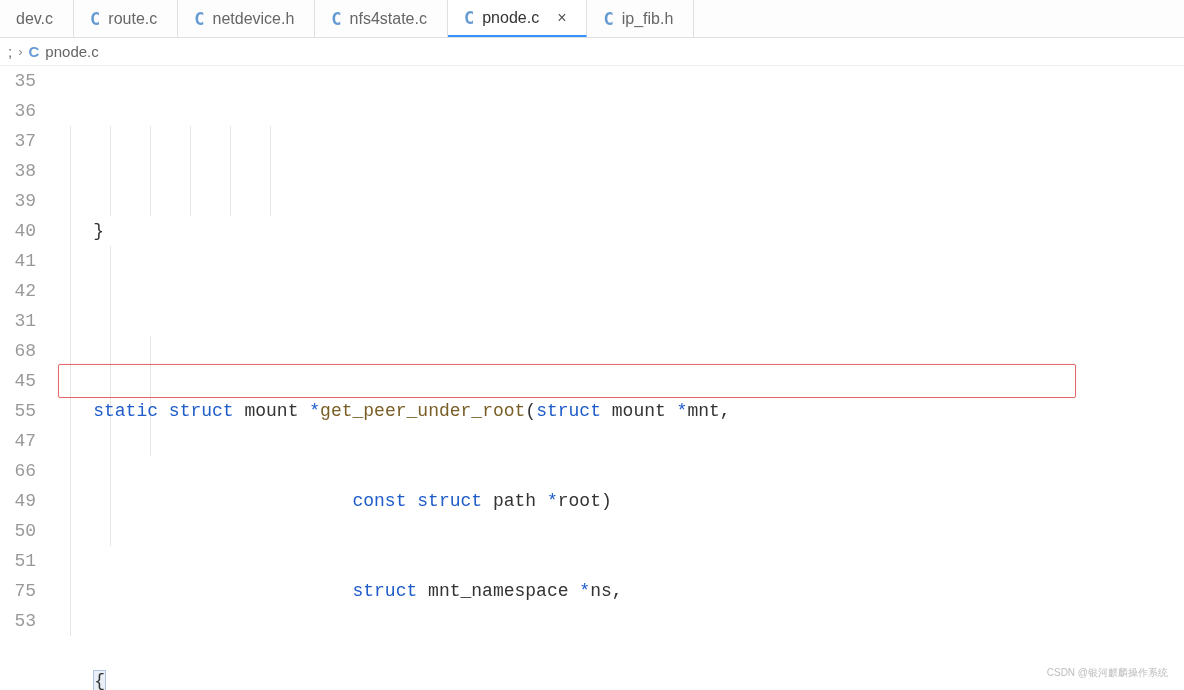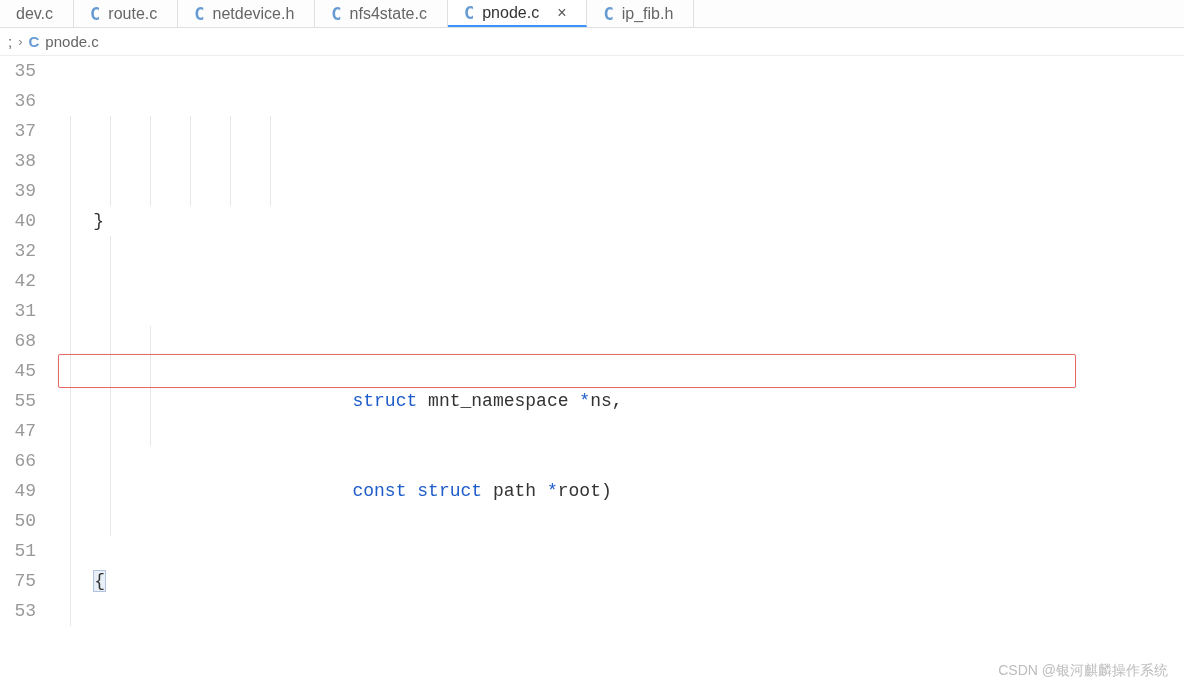--- a/index.html
+++ b/index.html
@@ -8,21 +8,21 @@
   font-size: 18px;
   background: #ffffff;
   color: #333;
   width: 1184px;
   height: 690px;
   overflow: hidden;
   position: relative;
 }
 .tab-bar {
   display: flex;
-  height: 28px;
+  height: 38px;
   border-bottom: 1px solid #e0e0e0;
   background: #fdfdfd;
 }
 .tab {
   display: flex;
   align-items: center;
   padding: 0 20px 0 16px;
   border-right: 1px solid #e0e0e0;
   cursor: pointer;
   font-family: -apple-system, BlinkMacSystemFont, "Segoe UI", sans-serif;
@@ -96,21 +96,21 @@
   border-radius: 2px;
   pointer-events: none;
   box-shadow: 0 0 1px rgba(228,106,106,0.5);
 }
 .watermark {
   position: absolute;
   right: 16px;
   bottom: 10px;
   color: rgba(160,160,160,0.7);
   font-family: -apple-system, sans-serif;
-  font-size: 14px;
+  font-size: 10px;
 }
 .guides { position: absolute; inset: 0; pointer-events: none; }
 .guide { position: absolute; width: 1px; background: rgba(200,200,200,0.45); }
 </style>
 </head>
 <body>
 
 <div class="tab-bar">
   <div class="tab">
     <span>dev.c</span>
@@ -146,21 +146,21 @@
 </div>
 
 <div class="editor">
   <div class="gutter">
     <div class="ln">35</div>
     <div class="ln">36</div>
     <div class="ln">37</div>
     <div class="ln">38</div>
     <div class="ln">39</div>
     <div class="ln">40</div>
-    <div class="ln">32</div>
+    <div class="ln">41</div>
     <div class="ln">42</div>
     <div class="ln">31</div>
     <div class="ln">68</div>
     <div class="ln">45</div>
     <div class="ln">55</div>
     <div class="ln">47</div>
     <div class="ln">66</div>
     <div class="ln">49</div>
     <div class="ln">50</div>
     <div class="ln">51</div>
@@ -175,22 +175,23 @@
       <div class="guide" style="left:140px; top:60px; height:90px;"></div>
       <div class="guide" style="left:180px; top:60px; height:90px;"></div>
       <div class="guide" style="left:220px; top:60px; height:90px;"></div>
       <div class="guide" style="left:60px; top:180px; height:300px;"></div>
       <div class="guide" style="left:100px; top:270px; height:120px;"></div>
     </div>
     <div class="hi-box" style="left:8px; top:298px; width:1018px; height:34px;"></div>
 
     <div class="row">    <span>}</span></div>
     <div class="row"><span></span></div>
+    <div class="row">    <span class="kw">static</span> <span class="kw">struct</span> <span class="ident">mount</span> <span class="star">*</span><span class="func">get_peer_under_root</span><span>(</span><span class="kw">struct</span> <span class="ident">mount</span> <span class="star">*</span><span>mnt</span><span>,</span></div>
+    <div class="row">                            <span class="kw">const</span> <span class="kw">struct</span> <span class="ident">path</span> <span class="star">*</span><span>root</span><span>)</span></div>
     <div class="row">                            <span class="kw">struct</span> <span class="ident">mnt_namespace</span> <span class="star">*</span><span>ns</span><span>,</span></div>
-    <div class="row">                            <span class="kw">const</span> <span class="kw">struct</span> <span class="ident">path</span> <span class="star">*</span><span>root</span><span>)</span></div>
     <div class="row">    <span class="bracket-hl">{</span></div>
     
     
     
     
     
     
     
     
     

